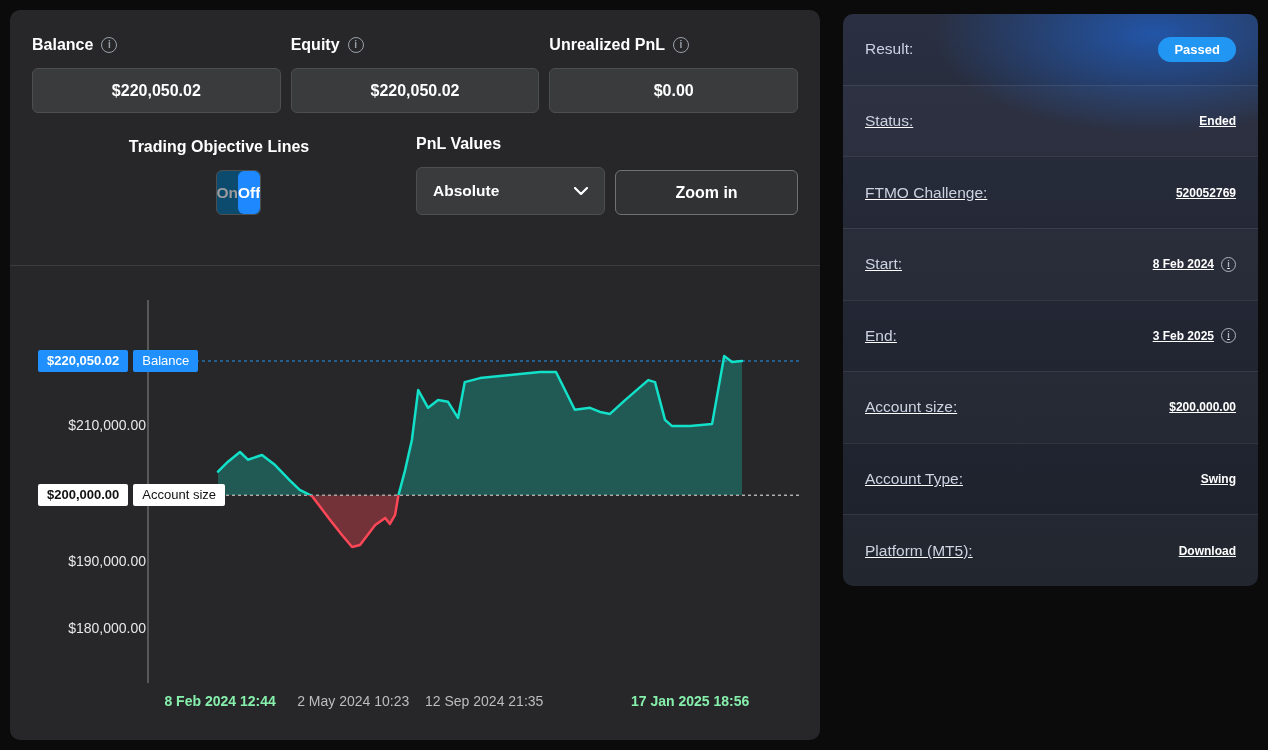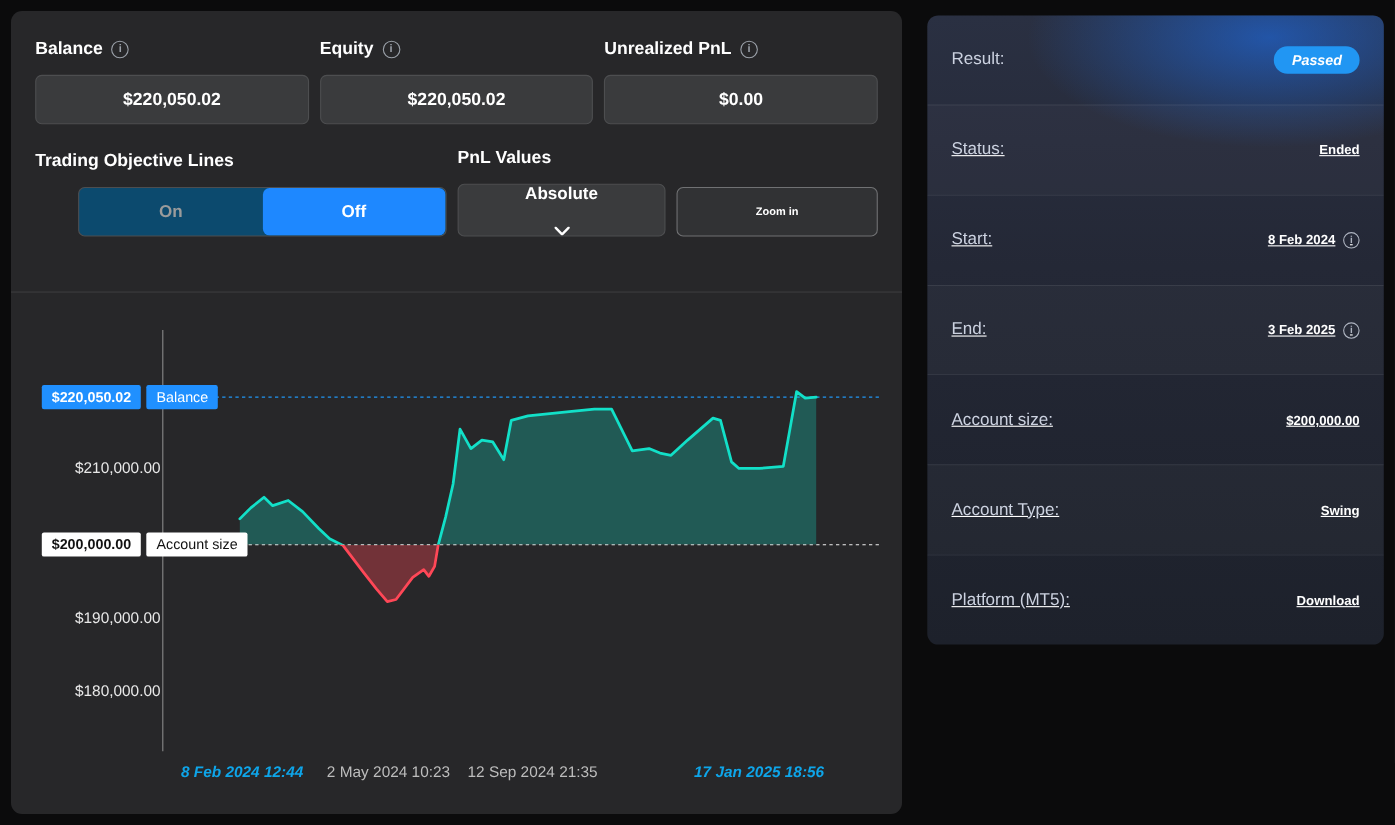--- a/index.html
+++ b/index.html
@@ -32,41 +32,41 @@
   .info-icon.sm{ width:15px; height:15px; border-color:#aeb4c0; color:#aeb4c0; font-size:9px; }
   .stat-box{
     height:45px; background:#3a3b3d; border:1px solid #4d4e50; border-radius:6px;
     display:flex; align-items:center; justify-content:center;
     font-size:16px; font-weight:700; color:#fff;
   }
 
   .controls-row{ display:flex; gap:10px; margin-top:22px; }
   .control{ height:80px; display:flex; flex-direction:column; justify-content:flex-end; }
   .control .ctl-label{ margin-bottom:14px; }
-  .toggle-col{ flex:0 0 374px; }
+  .toggle-col{ flex:0 0 374px;align-items:center; }
   .pnl-col{ flex:0 0 189px; }
   .zoom-col{ flex:1; }
   .segmented{
     height:45px; background:#0c4a6e; border:1px solid #4d4e50; border-radius:6px;
     display:flex; overflow:hidden;margin-left:39px;
   }
   .seg-btn{
     flex:1; background:transparent; border:none; color:#9b9b9b;
     font-family:inherit; font-size:15.5px; font-weight:700; cursor:pointer;
   }
   .seg-btn.active{ background:#1e88ff; color:#fff; border-radius:6px; }
   .dropdown{
     height:56px; width:100%; background:#3a3b3d; border:1px solid #4d4e50; border-radius:6px;
     display:flex; align-items:center; justify-content:space-between; padding:0 16px;
-    color:#fff; font-family:inherit; font-size:15.5px; font-weight:700; cursor:pointer;flex-direction:column;
+    color:#fff; font-family:inherit; font-size:15.5px; font-weight:700; cursor:pointer;
   }
   .chev{ width:14px; height:8px; }
   .zoom-btn{
     height:45px; width:100%; background:#313234; border:1px solid #707173; border-radius:6px;
-    color:#fff; font-family:inherit; font-size:10px; font-weight:700; cursor:pointer;
+    color:#fff; font-family:inherit; font-size:16px; font-weight:700; cursor:pointer;
   }
 
   .chart-divider{ position:absolute; top:255px; left:0; right:0; height:1px; background:#3c3c3e; }
 
   .chart-area{ position:absolute; left:0; top:285px; width:810px; height:445px; }
   .chart-svg{ position:absolute; left:0; top:0; }
 
   .y-tick{
     position:absolute; left:0; width:136px; text-align:right;
     font-size:14px; font-weight:500; color:#e8e8e8; white-space:nowrap;
@@ -74,21 +74,21 @@
   .axis-badge-row{ position:absolute; left:28px; display:flex; gap:5px; white-space:nowrap; }
   .pill-sq{ padding:3px 9px; border-radius:2px; font-size:13px; font-weight:700; line-height:16px; }
   .axis-badge-row.blue .pill-sq{ background:#2090ff; color:#fff; }
   .axis-badge-row.white .pill-sq{ background:#ffffff; color:#111; }
   .axis-badge-row .tag-pill{ font-weight:500; }
 
   .x-label{
     position:absolute; top:398px; transform:translateX(-50%);
     font-size:14px; color:#bdbdbd; white-space:nowrap;
   }
-  .x-label.bold{ color:#0ea5e9; font-weight:700;font-style:italic; }
+  .x-label.bold{ color:#86efac; font-weight:700; }
 
   
   .right-card{
     position:absolute; left:843px; top:14px; width:415px; height:572px;
     border-radius:10px; overflow:hidden;
     background:linear-gradient(180deg,#2a3042 0%, #242836 40%, #1d212b 100%);
   }
   .right-card::before{
     content:""; position:absolute; top:-80px; left:22%; width:440px; height:200px;
     background:radial-gradient(closest-side, rgba(30,110,235,0.6), rgba(30,110,235,0));
@@ -99,21 +99,21 @@
     height:71.5px; flex:1; display:flex; align-items:center; justify-content:space-between;
     padding:0 22px;
   }
   .detail-row + .detail-row{ border-top:1px solid rgba(255,255,255,0.08);text-decoration:underline; }
   .detail-row:nth-child(even){ background:rgba(255,255,255,0.025); }
   .detail-label{ font-size:15.5px; color:#ccd2e0; }
   .val{ font-size:12px; font-weight:700; color:#fff; text-decoration:none; }
   .val-wrap{ display:flex; align-items:center; gap:7px; }
   .pill{
     background:#2196f3; color:#fff; font-size:13px; font-weight:700;
-    padding:5px 16px; border-radius:14px;font-style:italic;
+    padding:5px 16px; border-radius:14px;
   }
 </style>
 </head>
 <body>
 
 <div class="left-card">
   <div class="panel-top">
     <div class="stats-row">
         <div class="stat-col">
           <div class="stat-head">
@@ -200,20 +200,24 @@
   <div class="rows">
       <div class="detail-row">
         <span class="detail-label">Result:</span>
         <span class="pill">Passed</span>
       </div>
       <div class="detail-row">
         <span class="detail-label">Status:</span>
         <span class="val">Ended</span>
       </div>
       <div class="detail-row">
+        <span class="detail-label">FTMO Challenge:</span>
+        <span class="val">520052769</span>
+      </div>
+      <div class="detail-row">
         <span class="detail-label">Start:</span>
         <span class="val-wrap">
           <span class="val">8 Feb 2024</span>
           <span class="info-icon sm">i</span>
         </span>
       </div>
       <div class="detail-row">
         <span class="detail-label">End:</span>
         <span class="val-wrap">
           <span class="val">3 Feb 2025</span>

